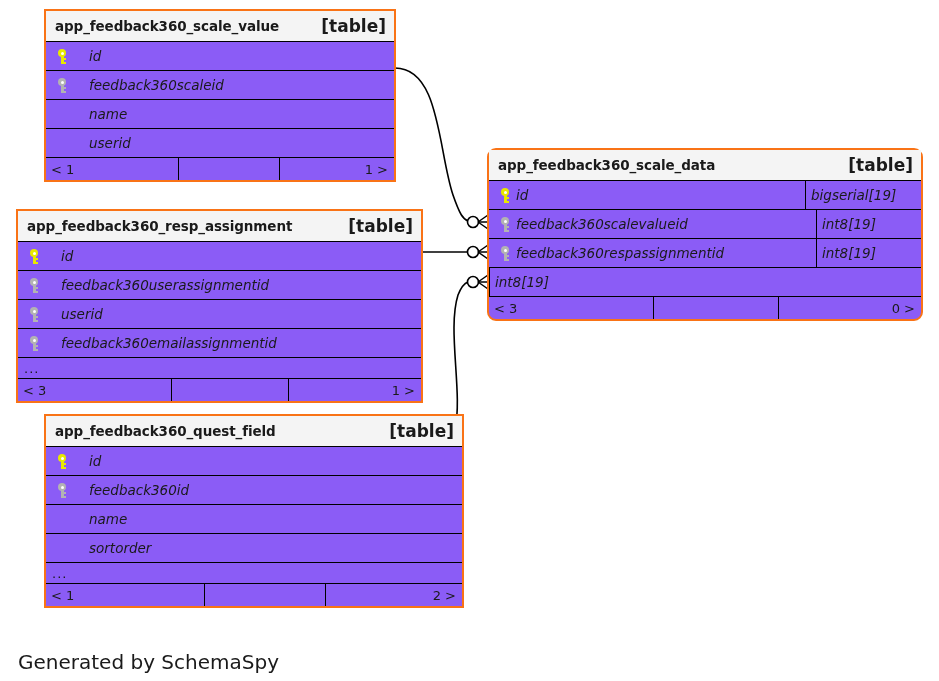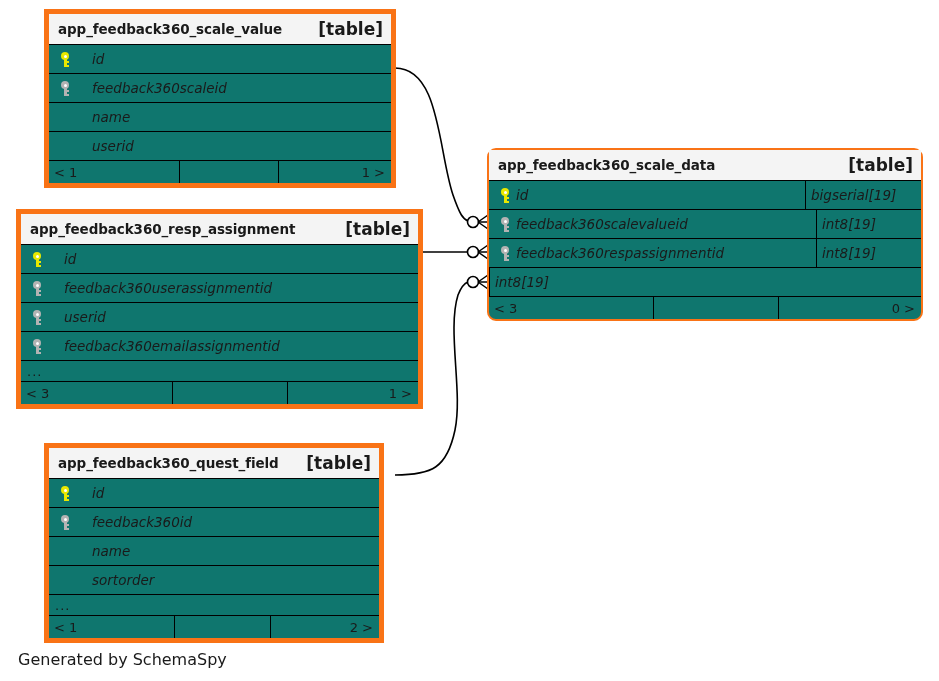--- a/index.html
+++ b/index.html
@@ -13,22 +13,22 @@
     position: relative;
     overflow: hidden;
     font-family: "DejaVu Sans", "Liberation Sans", sans-serif;
     color: #1a1a1a;
   }
 
   
   .er-table {
     position: absolute;
     box-sizing: border-box;
-    background: #0f766e;
-    border: 5px solid #f97316;
+    background: #8b5cf6;
+    border: 2px solid #f97316;
     font-size: 13.5px;
   }
   .er-table.focus {
     border-width: 2px;
     border-radius: 9px;
   }
 
   .tbl-header {
     box-sizing: border-box;
     height: 31px;
@@ -168,21 +168,21 @@
     left: 0; top: 0;
     width: 939px; height: 681px;
     pointer-events: none;
   }
 
   
   .credit {
     position: absolute;
     left: 18px;
     top: 650px;
-    font-size: 16px;
+    font-size: 20px;
     color: #1a1a1a;
     white-space: nowrap;
   }
 </style>
 </head>
 <body>
 
 <svg id="edges" viewBox="0 0 939 681" width="939" height="681">
   <g fill="none" stroke="#000000" stroke-width="1.6">
 
@@ -343,21 +343,21 @@
 
   <div class="ellipsis-row">...</div>
 
   <div class="tbl-footer">
     <div class="foot-cell foot-left">&lt; 3</div>
     <div class="foot-cell foot-mid"></div>
     <div class="foot-cell foot-right">1 &gt;</div>
   </div>
 </div>
 
-<div class="er-table indent" id="tbl-quest-field" style="left:44px; top:443px; width:340px;">
+<div class="er-table indent" id="tbl-quest-field" style="left:44px; top:414px; width:420px;">
   <div class="tbl-header">
     <span class="tbl-name">app_feedback360_quest_field</span>
     <span class="tbl-kind">[table]</span>
   </div>
 
   <div class="col-row">
     <div class="col-main">
       <span class="keyslot">
         <span class="key pk">
             <span class="head"></span>

